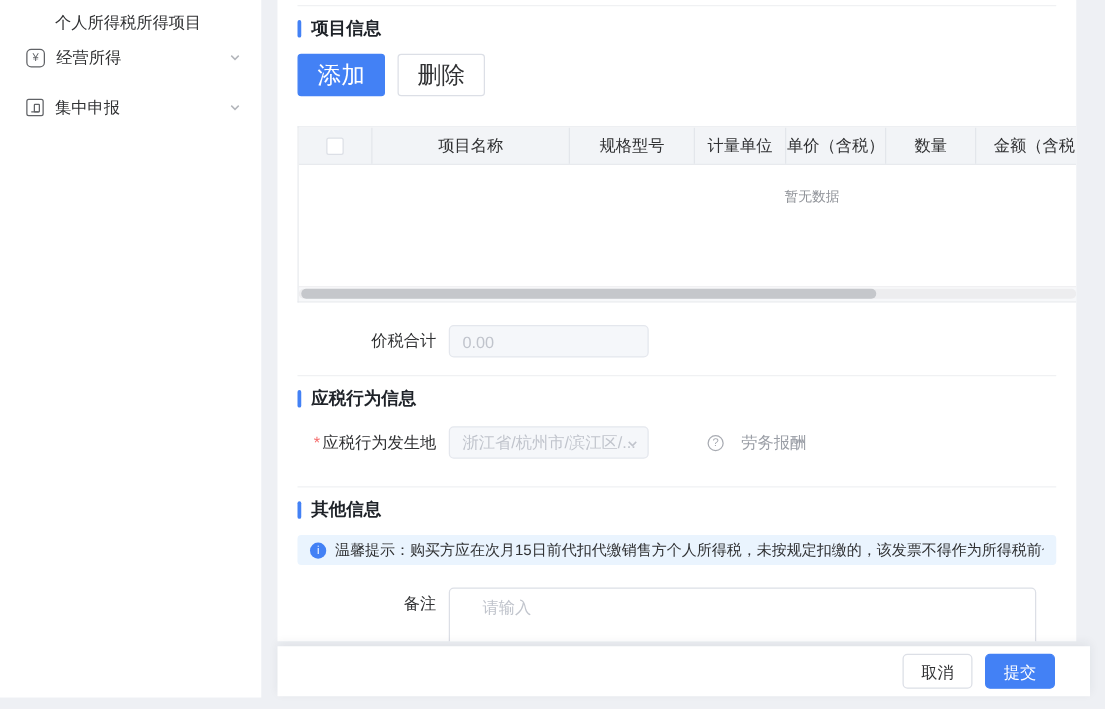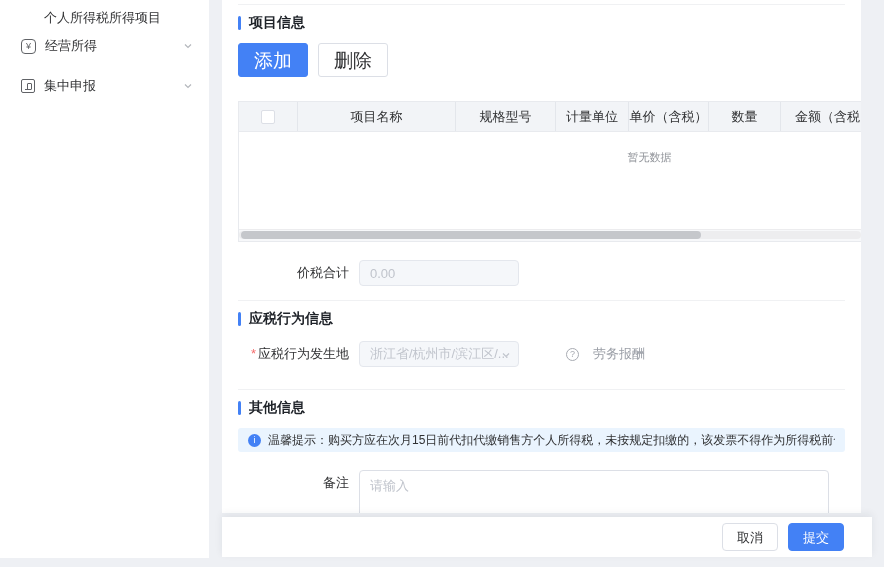--- a/index.html
+++ b/index.html
@@ -130,21 +130,21 @@
   }
   .info-icon {
     width: 13px; height: 13px; border-radius: 50%; background: #4381f5;
     color: #fff; font-size: 9px; display: inline-flex; align-items: center;
     justify-content: center; flex: 0 0 auto; font-style: normal; line-height: 1;
   }
   .alert-text { font-size: 12px; color: #303133; white-space: nowrap; overflow: hidden; }
   
   .remark-area {
     width: 470px; height: 53px; border: 1px solid #dcdfe6; border-radius: 4px;
-    font-size: 13px; padding: 6px 10px; resize: none; font-family: inherit;
+    font-size: 13px; padding: 6px 26px; resize: none; font-family: inherit;
     color: #303133; position: relative; background: #fff;
   }
   .remark-area::placeholder { color: #c0c4cc; }
   .remark-box { position: relative; }
   .resize-grip {
     position: absolute; right: 3px; bottom: 3px; width: 8px; height: 8px;
     background:
       linear-gradient(135deg, transparent 0 54%, #c0c4cc 54% 62%, transparent 62% 76%, #c0c4cc 76% 84%, transparent 84%);
     pointer-events: none;
   }

